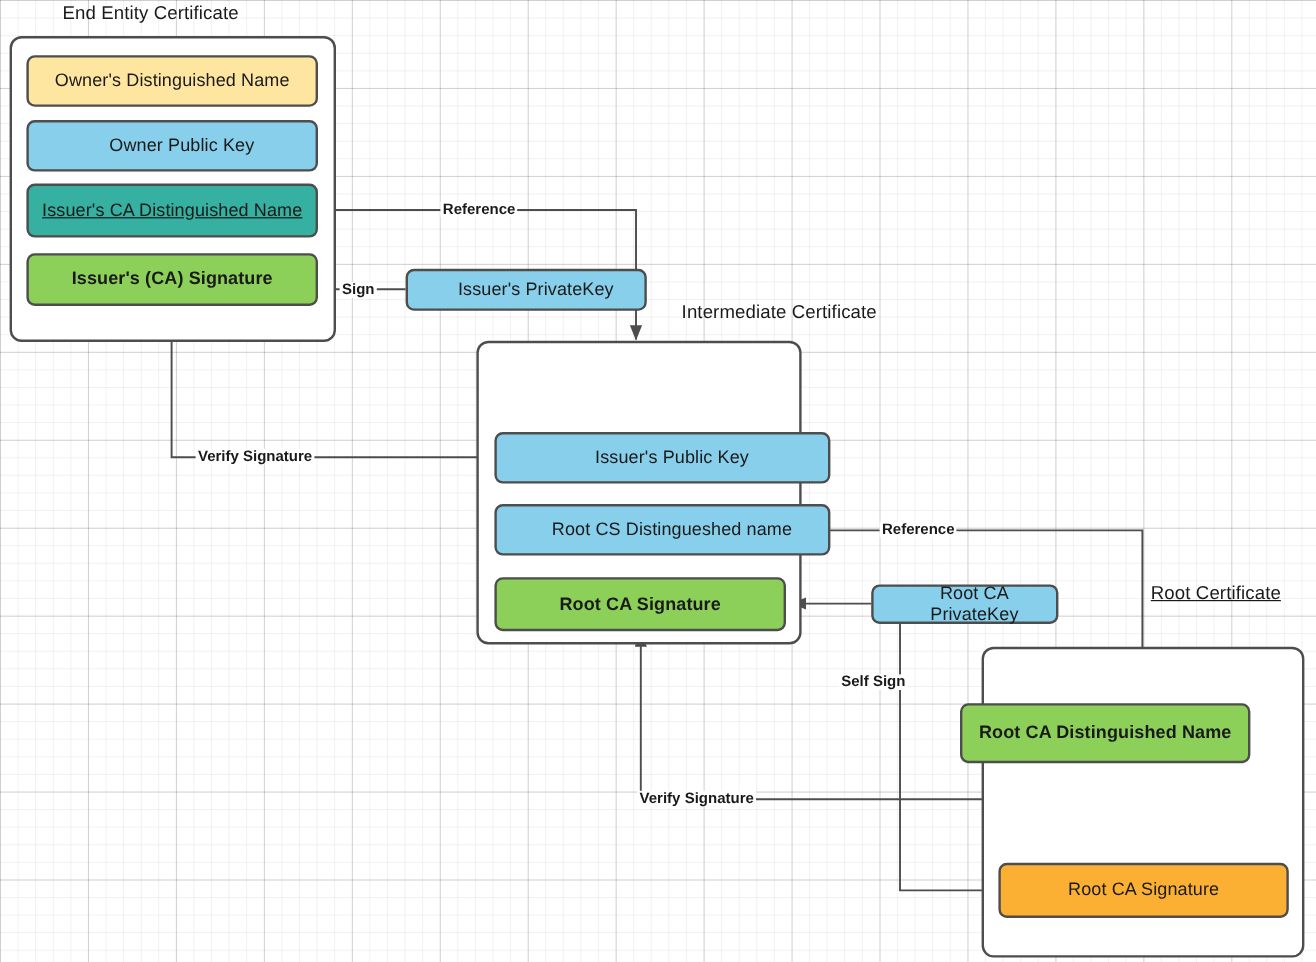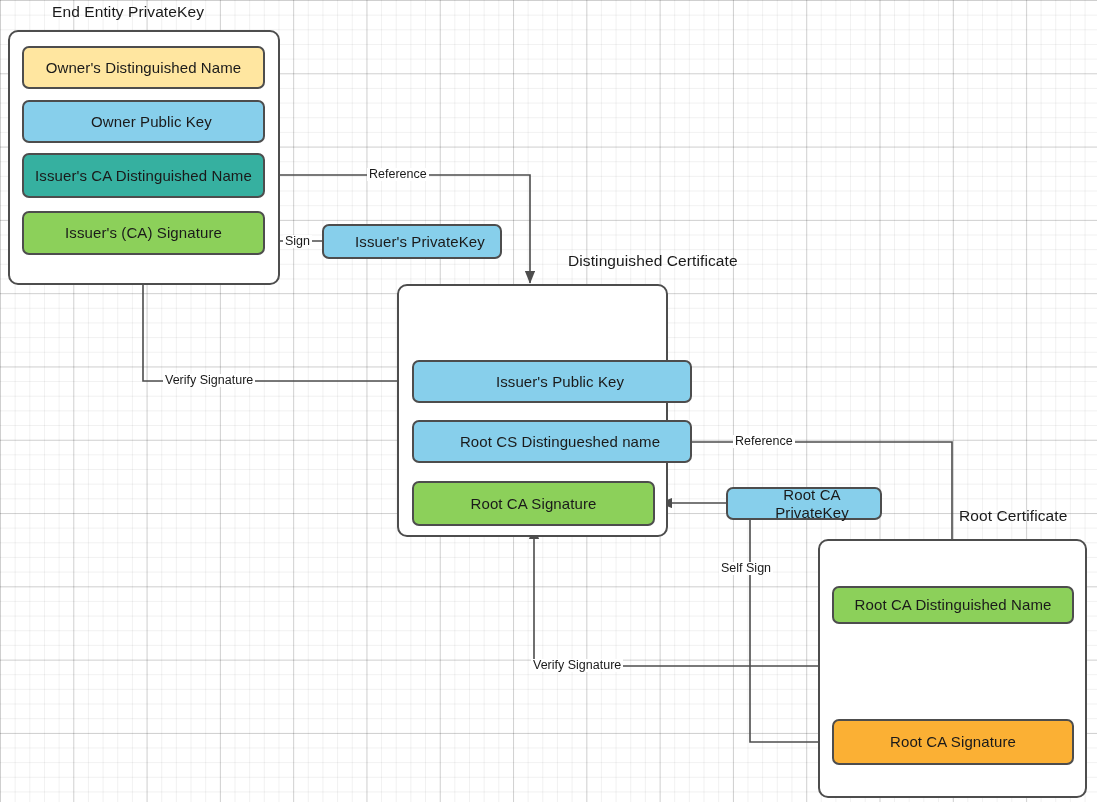--- a/index.html
+++ b/index.html
@@ -51,35 +51,35 @@
     justify-content:center;
     text-align:center;
     font-size:15px;
     color:#1a1a1a;
     line-height:1.15;
     padding:0 8px;
     letter-spacing:0.1px;
   }
   .c-yellow{background:#ffe6a0;}
   .c-blue{background:#87cfeb;padding-left:24px;}
-  .c-teal{background:#36b0a0;}
-  .c-green{background:#8cd05a;}
+  .c-teal{background:#36b0a0;text-decoration:underline;}
+  .c-green{background:#8cd05a;font-weight:bold;}
   .c-orange{background:#fbb034;}
 
   
   #wires{
     position:absolute;left:0;top:0;
     width:1097px;height:802px;
     pointer-events:none;
   }
   .wire{fill:none;stroke:#4d4d4d;stroke-width:1.6;}
   .edge-label{
     position:absolute;
     font-size:12.5px;
-    font-weight:normal;
+    font-weight:bold;
     color:#1a1a1a;
     background:#ffffff;
     padding:0 2px;
     white-space:nowrap;
     line-height:1;
   }
 </style>
 </head>
 <body>
 
@@ -100,61 +100,61 @@
 
     <path class="wire" d="M655,442 L952,442 L952,586" marker-end="url(#arrow)"></path>
 
     <path class="wire" d="M726,503 L660,503" marker-end="url(#arrow)"></path>
 
     <path class="wire" d="M833,666 L534,666 L534,527" marker-end="url(#arrow)"></path>
 
     <path class="wire" d="M750,520 L750,742 L830,742" marker-end="url(#arrow)"></path>
   </svg>
 
-  <div class="cert-title" style="left:52px;top:3px;">End Entity PrivateKey</div>
+  <div class="cert-title" style="left:52px;top:3px;">End Entity Certificate</div>
 
   <div class="cert-box" style="left:8px;top:30px;width:272px;height:255px;"></div>
 
   <div class="chip c-yellow" style="left:22px;top:46px;width:243px;height:43px;">Owner's Distinguished Name</div>
 
   <div class="chip c-blue" style="left:22px;top:100px;width:243px;height:43px;">Owner Public  Key</div>
 
   <div class="chip c-teal" style="left:22px;top:153px;width:243px;height:45px;">Issuer's CA Distinguished Name</div>
 
   <div class="chip c-green" style="left:22px;top:211px;width:243px;height:44px;">Issuer's (CA) Signature</div>
 
-  <div class="chip c-blue" style="left:322px;top:224px;width:180px;height:35px;">Issuer's PrivateKey</div>
+  <div class="chip c-blue" style="left:338px;top:224px;width:201px;height:35px;">Issuer's PrivateKey</div>
 
-  <div class="cert-title" style="left:568px;top:252px;">Distinguished Certificate</div>
+  <div class="cert-title" style="left:568px;top:252px;">Intermediate Certificate</div>
 
   <div class="cert-box" style="left:397px;top:284px;width:271px;height:253px;"></div>
 
 
   <div class="chip c-blue" style="left:412px;top:360px;width:280px;height:43px;">Issuer's Public  Key</div>
 
   <div class="chip c-blue" style="left:412px;top:420px;width:280px;height:43px;">Root CS Distingueshed name</div>
 
   <div class="chip c-green" style="left:412px;top:481px;width:243px;height:45px;">Root CA Signature</div>
 
   <div class="chip c-blue" style="left:726px;top:487px;width:156px;height:33px;">Root CA PrivateKey</div>
 
-  <div class="cert-title" style="left:959px;top:507px;">Root Certificate</div>
+  <div class="cert-title" style="left:959px;top:486px;text-decoration:underline;">Root Certificate</div>
 
   <div class="cert-box" style="left:818px;top:539px;width:269px;height:259px;"></div>
 
-  <div class="chip c-green" style="left:832px;top:586px;width:242px;height:38px;">Root CA Distinguished Name</div>
+  <div class="chip c-green" style="left:800px;top:586px;width:242px;height:50px;">Root CA Distinguished Name</div>
 
 
   <div class="chip c-orange" style="left:832px;top:719px;width:242px;height:46px;">Root CA Signature</div>
 
   <div class="edge-label" style="left:367px;top:168px;">Reference</div>
 
   <div class="edge-label" style="left:283px;top:235px;">Sign</div>
 
   <div class="edge-label" style="left:163px;top:374px;">Verify Signature</div>
 
   <div class="edge-label" style="left:733px;top:435px;">Reference</div>
 
   <div class="edge-label" style="left:531px;top:659px;">Verify Signature</div>
 
-  <div class="edge-label" style="left:719px;top:562px;">Self Sign</div>
+  <div class="edge-label" style="left:699px;top:562px;">Self Sign</div>
 
 </div>
 
 </body></html>

